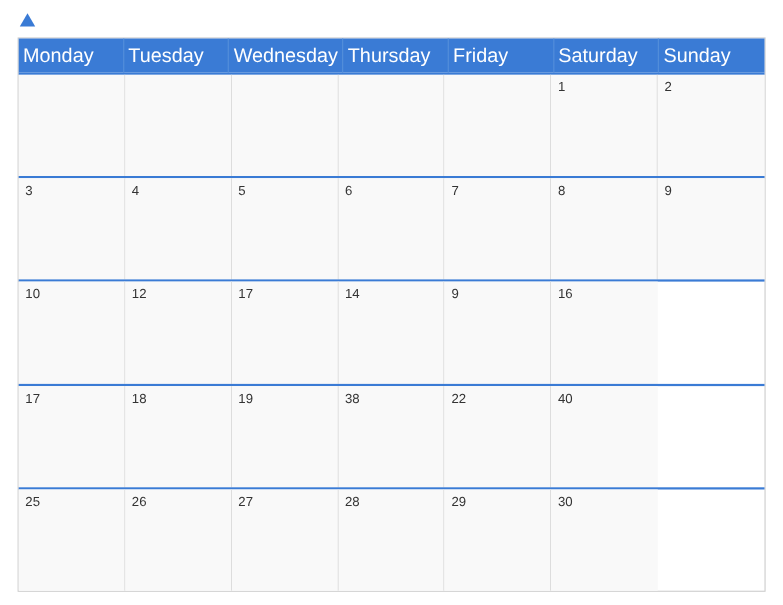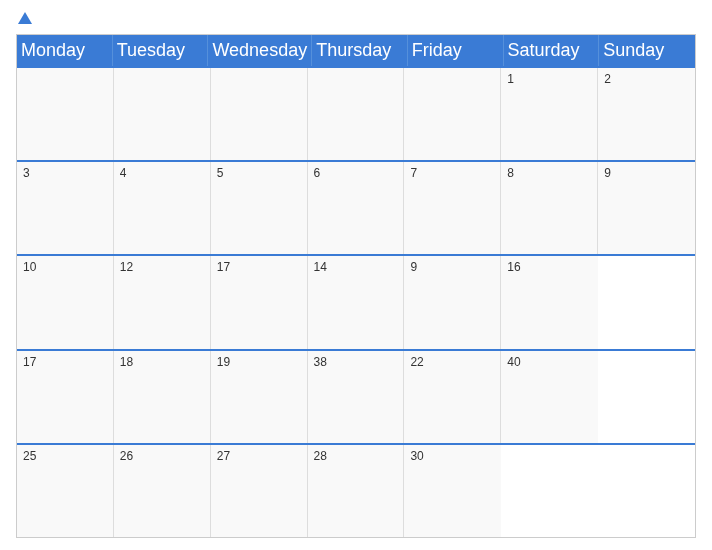--- a/index.html
+++ b/index.html
@@ -185,17 +185,18 @@
           <div class="cal-cell"><span class="day-num">19</span></div>
           <div class="cal-cell"><span class="day-num">38</span></div>
           <div class="cal-cell"><span class="day-num">22</span></div>
           <div class="cal-cell"><span class="day-num">40</span></div>
         </div>
         <div class="cal-row">
           <div class="cal-cell"><span class="day-num">25</span></div>
           <div class="cal-cell"><span class="day-num">26</span></div>
           <div class="cal-cell"><span class="day-num">27</span></div>
           <div class="cal-cell"><span class="day-num">28</span></div>
+          <div class="cal-cell"><span class="day-num">29</span></div>
           <div class="cal-cell"><span class="day-num">30</span></div>
         </div>
       </div>
   </div>
 </div>
 
 </body></html>

